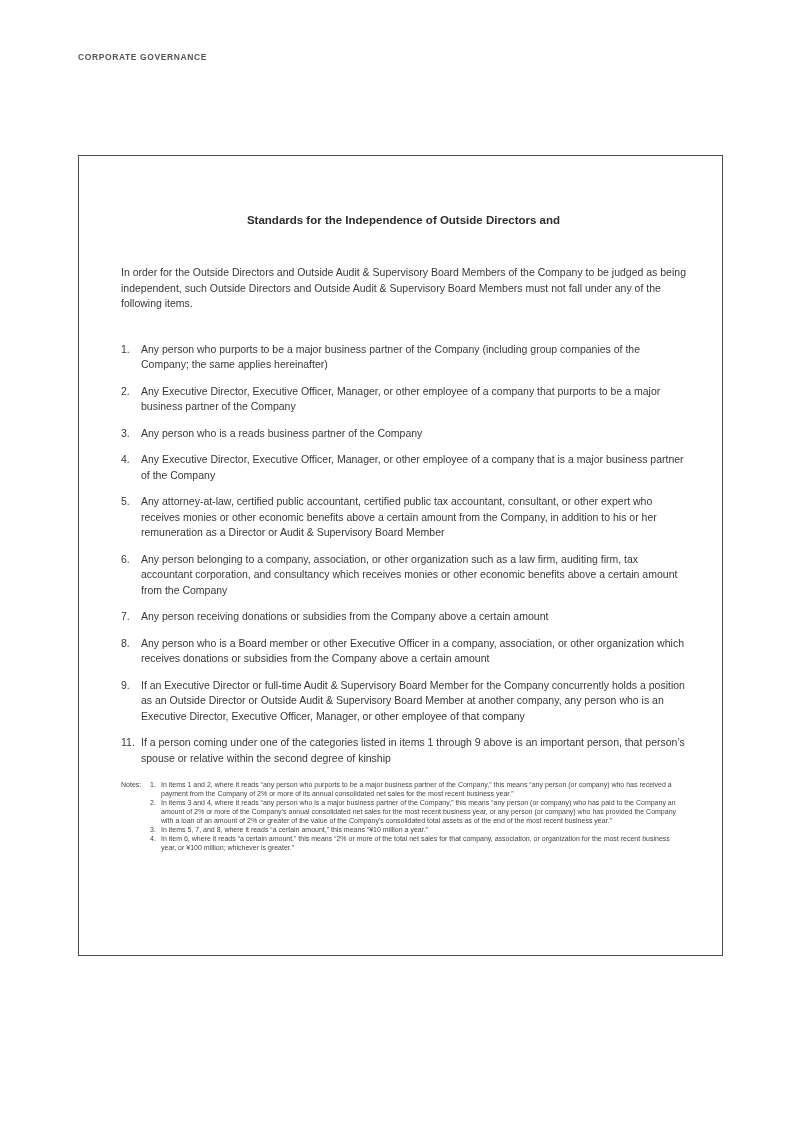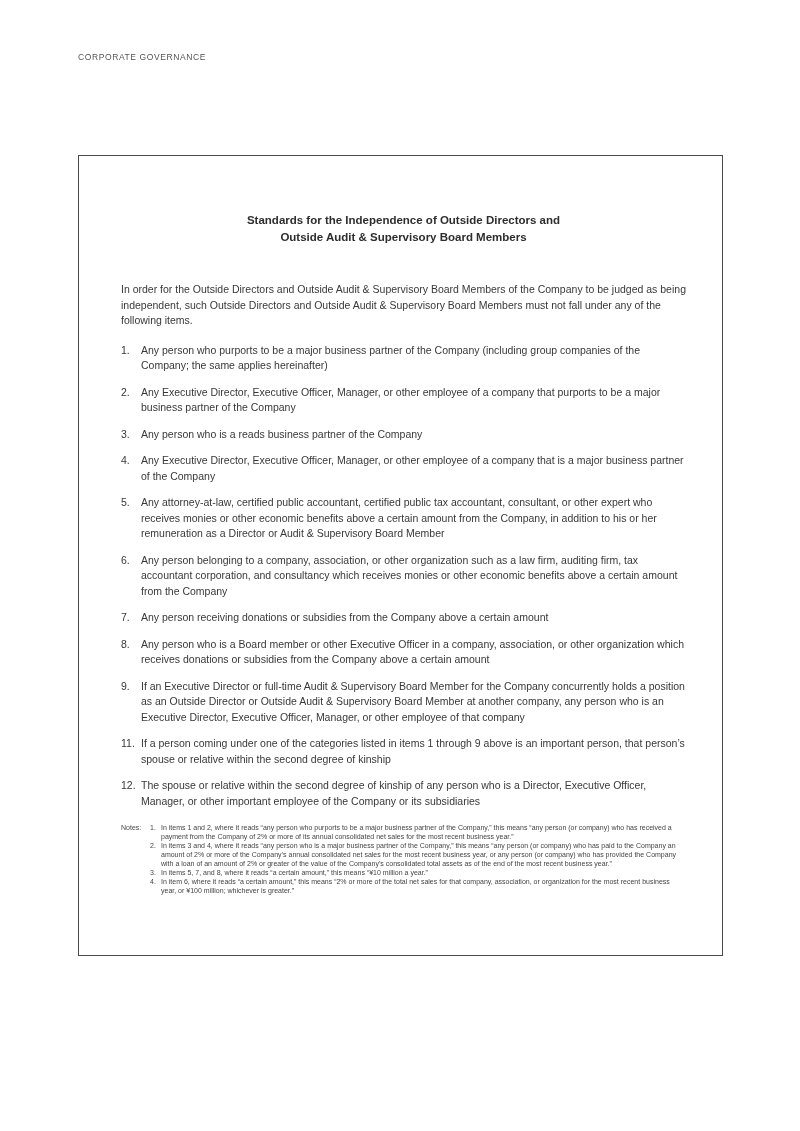--- a/index.html
+++ b/index.html
@@ -13,21 +13,21 @@
     width: 800px;
     height: 1131px;
     background: #ffffff;
     overflow: hidden;
   }
   .gov-header {
     position: absolute;
     left: 78px;
     top: 52px;
     font-size: 8.5px;
-    font-weight: normal;
+    font-weight: bold;
     letter-spacing: 0.6px;
     color: #555555;
   }
   .std-box {
     position: absolute;
     left: 78px;
     top: 155px;
     width: 645px;
     height: 801px;
     border: 1px solid #4a4a4a;
@@ -38,21 +38,21 @@
     text-align: center;
     font-weight: bold;
     font-size: 11.5px;
     line-height: 17px;
     color: #2e2e2e;
     margin-bottom: 36px;
   }
   .intro {
     font-size: 10.5px;
     line-height: 15.5px;
-    margin-bottom: 14px;
+    margin-bottom: 30px;
   }
   .items { }
   .item {
     display: flex;
     font-size: 10.5px;
     line-height: 15.5px;
     margin-bottom: 11px;
   }
   .item-num {
     flex: none;
@@ -83,21 +83,20 @@
 <body>
 
 <div class="page">
 
   <div class="gov-header">CORPORATE GOVERNANCE</div>
 
   <div class="std-box">
 
     <div class="box-title">
       <div>Standards for the Independence of Outside Directors and</div>
-      <div>Outside Audit &amp; Supervisory Board Members</div>
     </div>
 
     <p class="intro">In order for the Outside Directors and Outside Audit &amp; Supervisory Board Members of the Company to be judged as being independent, such Outside Directors and Outside Audit &amp; Supervisory Board Members must not fall under any of the following items.</p>
 
     <div class="items">
 
       <div class="item">
         <span class="item-num">1.</span>
         <span class="item-text">Any person who purports to be a major business partner of the Company (including group companies of the Company; the same applies hereinafter)</span>
       </div>
@@ -141,24 +140,20 @@
         <span class="item-num">9.</span>
         <span class="item-text">If an Executive Director or full-time Audit &amp; Supervisory Board Member for the Company concurrently holds a position as an Outside Director or Outside Audit &amp; Supervisory Board Member at another company, any person who is an Executive Director, Executive Officer, Manager, or other employee of that company</span>
       </div>
 
 
       <div class="item">
         <span class="item-num">11.</span>
         <span class="item-text">If a person coming under one of the categories listed in items 1 through 9 above is an important person, that person’s spouse or relative within the second degree of kinship</span>
       </div>
 
-      <div class="item">
-        <span class="item-num">12.</span>
-        <span class="item-text">The spouse or relative within the second degree of kinship of any person who is a Director, Executive Officer, Manager, or other important employee of the Company or its subsidiaries</span>
-      </div>
 
     </div>
 
     <div class="notes">
 
       <div class="note">
         <span class="notes-label">Notes:</span>
         <span class="note-num">1.</span>
         <span class="note-text">In items 1 and 2, where it reads “any person who purports to be a major business partner of the Company,” this means “any person (or company) who has received a payment from the Company of 2% or more of its annual consolidated net sales for the most recent business year.”</span>
       </div>

